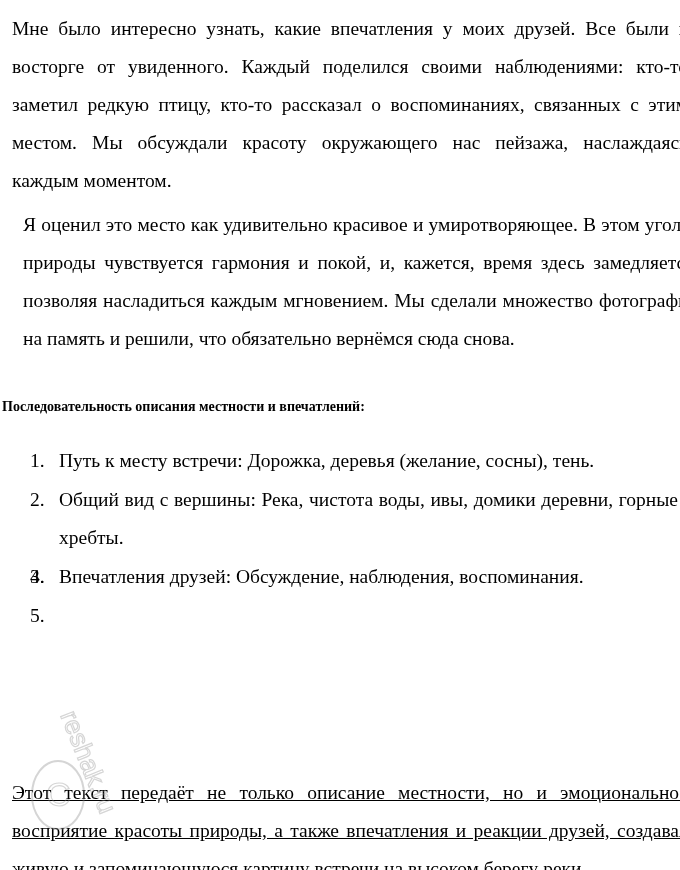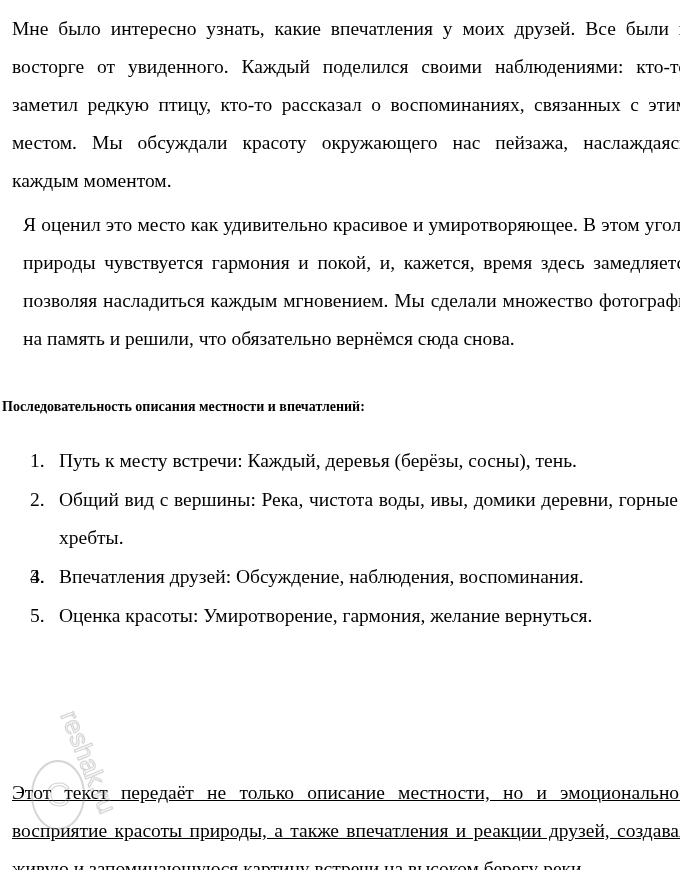--- a/index.html
+++ b/index.html
@@ -35,25 +35,25 @@
   }
 </style>
 </head>
 <body>
 
 <div class="page">
   <p class="para" id="p1">Мне было интересно узнать, какие впечатления у моих друзей. Все были в восторге от увиденного. Каждый поделился своими наблюдениями: кто-то заметил редкую птицу, кто-то рассказал о воспоминаниях, связанных с этим местом. Мы обсуждали красоту окружающего нас пейзажа, наслаждаясь каждым моментом.</p>
   <p class="para" id="p2">Я оценил это место как удивительно красивое и умиротворяющее. В этом уголке природы чувствуется гармония и покой, и, кажется, время здесь замедляется, позволяя насладиться каждым мгновением. Мы сделали множество фотографий на память и решили, что обязательно вернёмся сюда снова.</p>
   <h3 id="heading">Последовательность описания местности и впечатлений:</h3>
   <ol class="seq">
-    <li><span class="num">1.</span><span>Путь к месту встречи: Каждый, деревья (берёзы, сосны), тень.</span></li>
+    <li><span class="num">1.</span><span>Путь к месту встречи: Дорожка, деревья (желание, сосны), тень.</span></li>
     <li><span class="num">2.</span><span>Общий вид с вершины: Река, чистота воды, ивы, домики деревни, горные хребты.</span></li>
     <li><span class="num">3.</span></li>
     <li><span class="num">4.</span><span>Впечатления друзей: Обсуждение, наблюдения, воспоминания.</span></li>
-    <li><span class="num">5.</span><span>Оценка красоты: Умиротворение, гармония, желание вернуться.</span></li>
+    <li><span class="num">5.</span></li>
   </ol>
   <p class="para" id="p3">Этот текст передаёт не только описание местности, но и эмоциональное восприятие красоты природы, а также впечатления и реакции друзей, создавая живую и запоминающуюся картину встречи на высоком берегу реки.</p>
 </div>
 
 <div class="watermark">
   <svg width="130" height="150" viewBox="0 0 130 150">
     <ellipse cx="38" cy="95" rx="26" ry="34" fill="none" stroke="#888" stroke-width="2"></ellipse>
     <text x="26" y="106" font-family="Liberation Sans, sans-serif" font-size="34" fill="none" stroke="#888" stroke-width="1.2">C</text>
     <text x="0" y="0" font-family="Liberation Sans, sans-serif" font-size="26" fill="none" stroke="#888" stroke-width="1.2" transform="translate(40,15) rotate(68)">reshak.ru</text>
   </svg>

